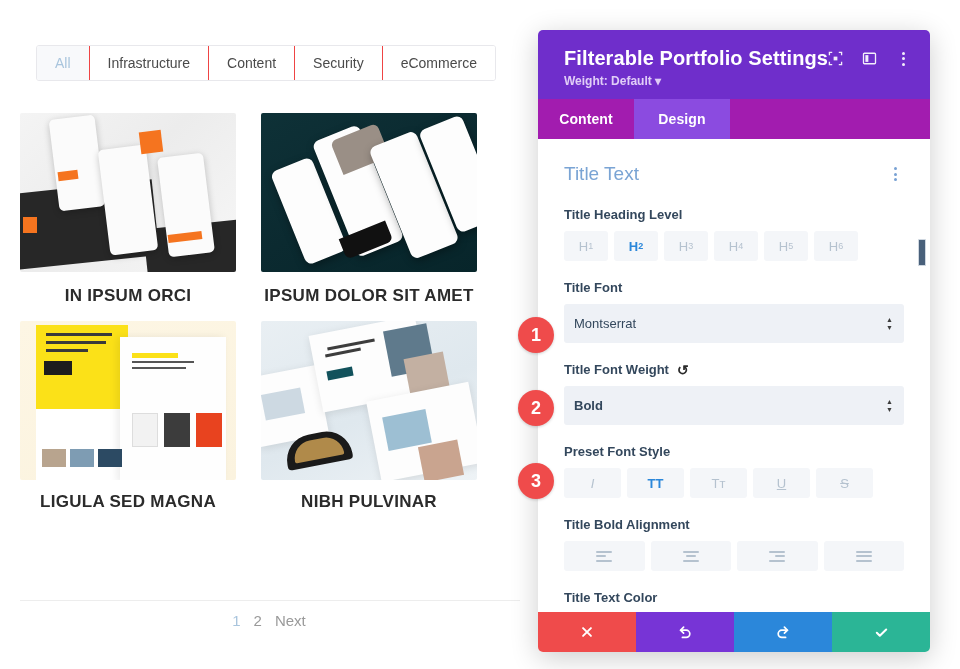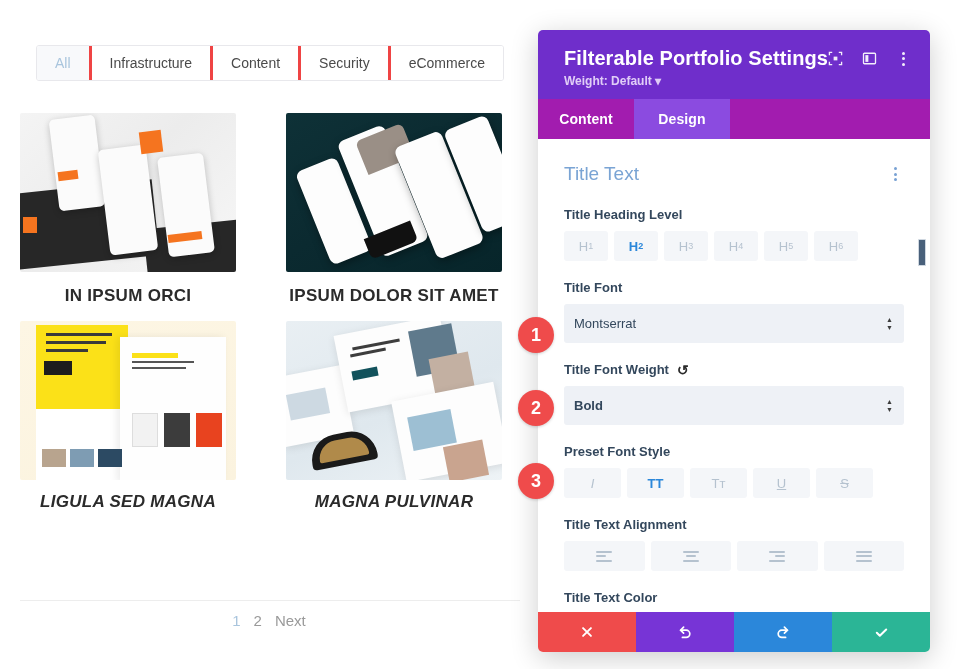--- a/index.html
+++ b/index.html
@@ -18,47 +18,47 @@
     position: absolute; left: 36px; top: 45px;
     display: flex;
     border: 1px solid #e8e8ec;
     border-radius: 3px;
     overflow: hidden;
     background: #fff;
   }
   .filter-item {
     padding: 0 18px; height: 34px; line-height: 34px;
     font-size: 14px; color: #4a4a4a;
-    border-right: 3px solid #ef4444;
+    border-right: 1px solid #ef4444;
     white-space: nowrap; cursor: pointer;
     background: #fff;
   }
   .filter-item:last-child { border-right: none; }
   .filter-item.active { color: #a9c5dd; background: #f8f9fb; }
 
   #grid { position: absolute; left: 20px; top: 113px; width: 500px; }
-  .row { display: flex; gap: 50px; margin-bottom: 14px; }
+  .row { display: flex; gap: 25px; margin-bottom: 14px; }
   .card { width: 216px; }
   .thumb {
     width: 216px; height: 159px;
     border-radius: 2px;
     position: relative; overflow: hidden;
     background: #ddd;
   }
   .card-title {
     margin-top: 14px;
     text-align: center;
     font-size: 17px;
     font-weight: bold;
     letter-spacing: .3px;
     color: #2b2b2b;
     line-height: 1.22;
     font-family: "Liberation Sans", sans-serif;
   }
-  .row2 .card-title { margin-top: 12px; font-style: italic; }
+  .row2 .card-title { margin-top: 12px; }
 
   
   .t1 { background: linear-gradient(135deg,#f4f4f4 0%,#ececec 46%,#f7f7f7 100%); }
   .t1 .blk { position:absolute; background:#272727; }
   .t1 .b1 { left:-14px; top:74px; width:150px; height:76px; transform:rotate(-6deg); }
   .t1 .b2 { left:126px; top:110px; width:120px; height:62px; transform:rotate(-6deg); }
   .t1 .ph { position:absolute; background:#fbfbfb; border-radius:5px; box-shadow:0 2px 7px rgba(0,0,0,.22); }
   .t1 .p1 { left:34px; top:4px; width:46px; height:92px; transform:rotate(-7deg); }
   .t1 .p2 { left:84px; top:34px; width:48px; height:106px; transform:rotate(-7deg); }
   .t1 .p3 { left:143px; top:42px; width:46px; height:100px; transform:rotate(-7deg); }
@@ -308,21 +308,21 @@
               <span class="tl tl2"></span>
             <span class="teal"></span>
               <span class="im i1"></span>
               <span class="im i2"></span>
             <span class="pg g2"></span>
               <span class="im i3"></span>
               <span class="im i4"></span>
             <span class="sg"></span>
               <span class="sg2"></span>
           </div>
-          <div class="card-title">MAGNA PULVINAR</div>
+          <div class="card-title">NIBH PULVINAR</div>
         </div>
       </div>
     </div>
 
     <div id="pager-sep"></div>
     <div id="pagination">
       <span class="page-link active">1</span>
       <span class="page-link">2</span>
       <span class="page-link">Next</span>
     </div>
@@ -450,21 +450,21 @@
             <div class="seg st">
                 <u>U</u>
               </div>
             <div class="seg st">
                 <s>S</s>
               </div>
           </div>
         </div>
 
         <div class="field">
-          <div class="field-label">Title Text Alignment</div>
+          <div class="field-label">Title Bold Alignment</div>
           <div class="btn-group">
             <div class="seg al">
               <span class="align-ico">
                   <span style="width:16px"></span>
                   <span style="width:10px"></span>
                   <span style="width:16px"></span>
                 </span>
             </div>
             <div class="seg al">
               <span class="align-ico">

